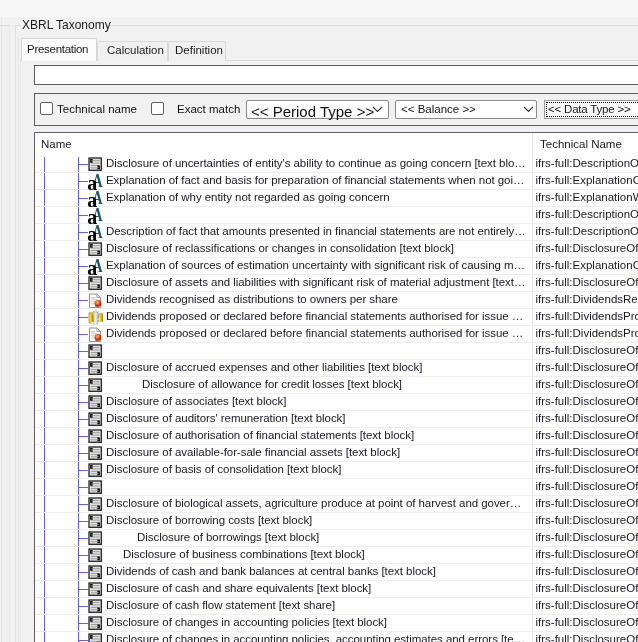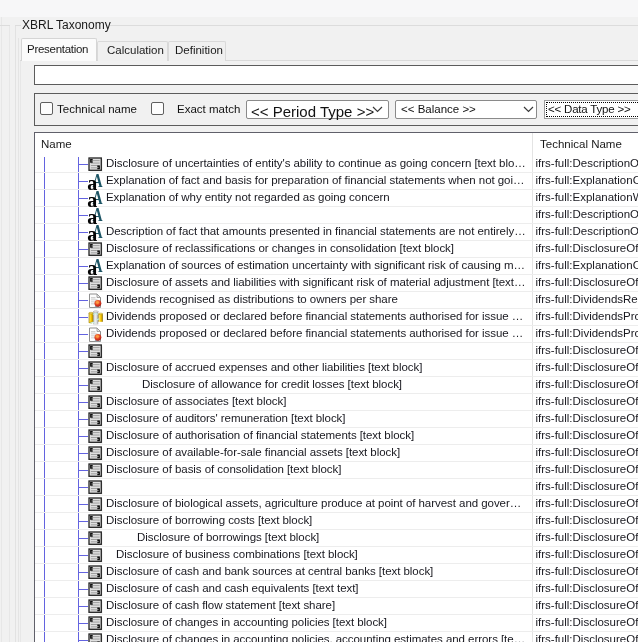--- a/index.html
+++ b/index.html
@@ -436,53 +436,53 @@
         <svg class="abs" style="left:52.5px;top:1px;" width="16" height="16" viewBox="0 0 16 16">
 <rect x="2.4" y="2.4" width="12.2" height="12.2" fill="#cfcfcf" opacity="0.38"></rect>
 <rect x="1" y="1" width="12.3" height="12.3" fill="#dfdfdf" stroke="#242424" stroke-width="1.3"></rect>
 <rect x="2.9" y="3.2" width="8.7" height="0.9" fill="#989898"></rect>
 <rect x="2.9" y="5.6" width="8.7" height="0.9" fill="#989898"></rect>
 <rect x="2.9" y="8.0" width="8.7" height="0.9" fill="#989898"></rect>
 <rect x="2.9" y="10.4" width="8.7" height="0.9" fill="#989898"></rect>
 <path d="M2.1,1.9 h2.6 v1.5 h-1.3 v0.8 h1.3 v1.5 h-2.6 z" fill="#0d0d0d"></path>
 <path d="M11.9,12.3 h-2.6 v-1.5 h1.3 v-0.8 h-1.3 v-1.5 h2.6 z" fill="#0d0d0d"></path>
 </svg>
-        <div class="txt nm" style="left:71px;top:0.8px;padding-left:10px;">Disclosure of business combinations [text block]</div>
+        <div class="txt nm" style="left:78px;top:0.8px;padding-left:10px;">Disclosure of business combinations [text block]</div>
         <div class="txt tn" style="left:500.5px;top:0.8px;">ifrs-full:DisclosureOfBusinessCombinationsExplanatory</div>
       </div>
 <div class="abs" style="left:0;top:408px;width:606px;height:17px;">
         <div class="abs" style="left:0;top:16px;width:606px;height:1px;background:#ededed;"></div>
         <div class="abs" style="left:43px;top:8px;width:10px;height:1px;background:#6363e0;"></div>
         <svg class="abs" style="left:52.5px;top:1px;" width="16" height="16" viewBox="0 0 16 16">
 <rect x="2.4" y="2.4" width="12.2" height="12.2" fill="#cfcfcf" opacity="0.38"></rect>
 <rect x="1" y="1" width="12.3" height="12.3" fill="#dfdfdf" stroke="#242424" stroke-width="1.3"></rect>
 <rect x="2.9" y="3.2" width="8.7" height="0.9" fill="#989898"></rect>
 <rect x="2.9" y="5.6" width="8.7" height="0.9" fill="#989898"></rect>
 <rect x="2.9" y="8.0" width="8.7" height="0.9" fill="#989898"></rect>
 <rect x="2.9" y="10.4" width="8.7" height="0.9" fill="#989898"></rect>
 <path d="M2.1,1.9 h2.6 v1.5 h-1.3 v0.8 h1.3 v1.5 h-2.6 z" fill="#0d0d0d"></path>
 <path d="M11.9,12.3 h-2.6 v-1.5 h1.3 v-0.8 h-1.3 v-1.5 h2.6 z" fill="#0d0d0d"></path>
 </svg>
-        <div class="txt nm" style="left:71px;top:0.8px;">Disclosure of cash and bank sources at central banks [text block]</div>
+        <div class="txt nm" style="left:71px;top:0.8px;">Dividends of cash and bank balances at central banks [text block]</div>
         <div class="txt tn" style="left:500.5px;top:0.8px;">ifrs-full:DisclosureOfCashAndBankBalancesAtCentralBanksExplanatory</div>
       </div>
 <div class="abs" style="left:0;top:425px;width:606px;height:17px;">
         <div class="abs" style="left:0;top:16px;width:606px;height:1px;background:#ededed;"></div>
         <div class="abs" style="left:43px;top:8px;width:10px;height:1px;background:#6363e0;"></div>
         <svg class="abs" style="left:52.5px;top:1px;" width="16" height="16" viewBox="0 0 16 16">
 <rect x="2.4" y="2.4" width="12.2" height="12.2" fill="#cfcfcf" opacity="0.38"></rect>
 <rect x="1" y="1" width="12.3" height="12.3" fill="#dfdfdf" stroke="#242424" stroke-width="1.3"></rect>
 <rect x="2.9" y="3.2" width="8.7" height="0.9" fill="#989898"></rect>
 <rect x="2.9" y="5.6" width="8.7" height="0.9" fill="#989898"></rect>
 <rect x="2.9" y="8.0" width="8.7" height="0.9" fill="#989898"></rect>
 <rect x="2.9" y="10.4" width="8.7" height="0.9" fill="#989898"></rect>
 <path d="M2.1,1.9 h2.6 v1.5 h-1.3 v0.8 h1.3 v1.5 h-2.6 z" fill="#0d0d0d"></path>
 <path d="M11.9,12.3 h-2.6 v-1.5 h1.3 v-0.8 h-1.3 v-1.5 h2.6 z" fill="#0d0d0d"></path>
 </svg>
-        <div class="txt nm" style="left:71px;top:0.8px;">Disclosure of cash and cash equivalents [text text]</div>
+        <div class="txt nm" style="left:71px;top:0.8px;">Disclosure of cash and share equivalents [text block]</div>
         <div class="txt tn" style="left:500.5px;top:0.8px;">ifrs-full:DisclosureOfCashAndCashEquivalentsExplanatory</div>
       </div>
 <div class="abs" style="left:0;top:442px;width:606px;height:17px;">
         <div class="abs" style="left:0;top:16px;width:606px;height:1px;background:#ededed;"></div>
         <div class="abs" style="left:43px;top:8px;width:10px;height:1px;background:#6363e0;"></div>
         <svg class="abs" style="left:52.5px;top:1px;" width="16" height="16" viewBox="0 0 16 16">
 <rect x="2.4" y="2.4" width="12.2" height="12.2" fill="#cfcfcf" opacity="0.38"></rect>
 <rect x="1" y="1" width="12.3" height="12.3" fill="#dfdfdf" stroke="#242424" stroke-width="1.3"></rect>
 <rect x="2.9" y="3.2" width="8.7" height="0.9" fill="#989898"></rect>
 <rect x="2.9" y="5.6" width="8.7" height="0.9" fill="#989898"></rect>

